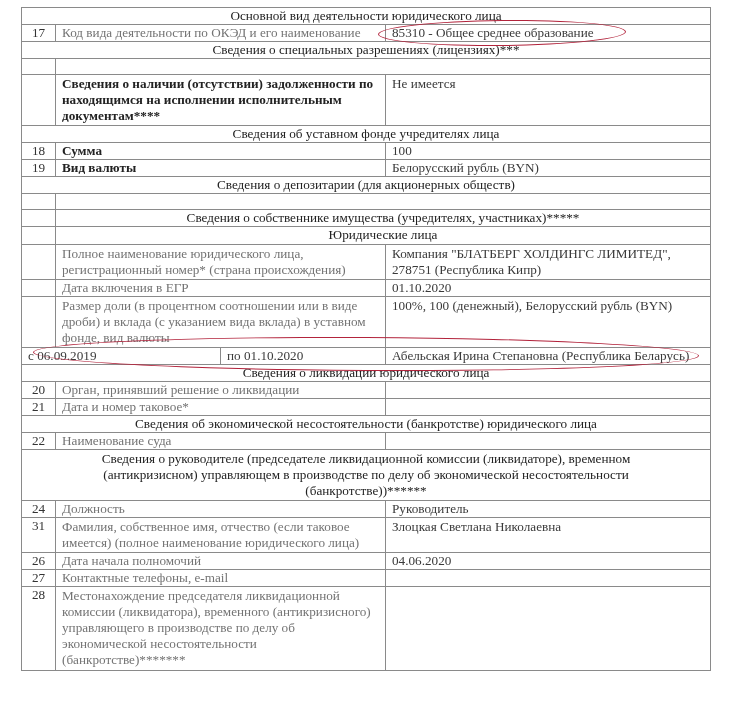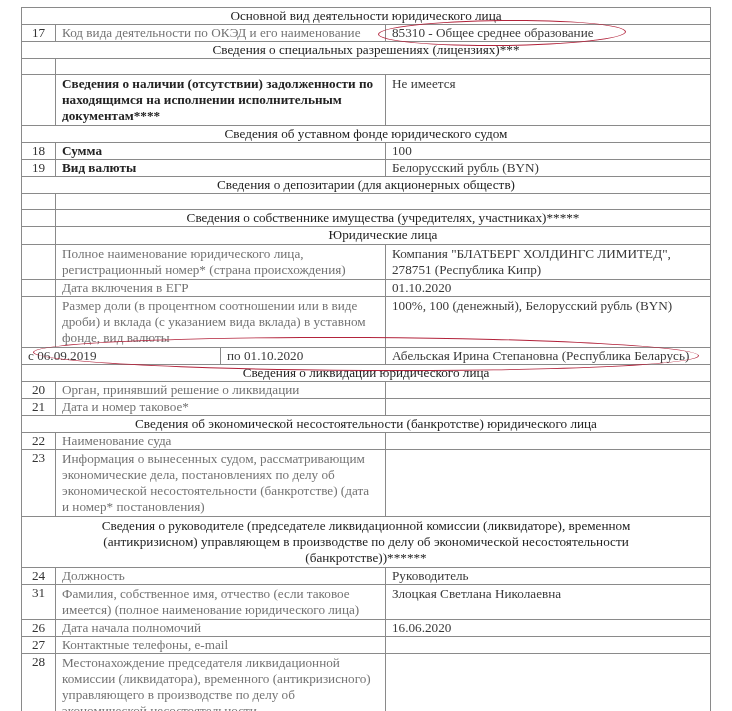--- a/index.html
+++ b/index.html
@@ -41,21 +41,21 @@
     <tr style="height:16px">
       <td class="num"></td>
       <td colspan="3"></td>
     </tr>
     <tr style="height:47px">
       <td class="num"></td>
       <td colspan="2" class="bold multi">Сведения о наличии (отсутствии) задолженности по находящимся на исполнении исполнительным документам****</td>
       <td class="val multi">Не имеется</td>
     </tr>
     <tr style="height:17px">
-      <td colspan="4" class="head">Сведения об уставном фонде юридического судом</td>
+      <td colspan="4" class="head">Сведения об уставном фонде учредителях лица</td>
     </tr>
     <tr style="height:16px">
       <td class="num">18</td>
       <td colspan="2" class="bold">Сумма</td>
       <td class="val">100</td>
     </tr>
     <tr style="height:17px">
       <td class="num">19</td>
       <td colspan="2" class="bold">Вид валюты</td>
       <td class="val">Белорусский рубль (BYN)</td>
@@ -109,42 +109,37 @@
       <td class="val"></td>
     </tr>
     <tr style="height:17px">
       <td colspan="4" class="head">Сведения об экономической несостоятельности (банкротстве) юридического лица</td>
     </tr>
     <tr style="height:16px">
       <td class="num">22</td>
       <td colspan="2" class="lbl">Наименование суда</td>
       <td class="val"></td>
     </tr>
-    <tr style="height:61px">
-      <td class="num">23</td>
-      <td colspan="2" class="lbl multi">Информация о вынесенных судом, рассматривающим экономические дела, постановлениях по делу об экономической несостоятельности (банкротстве) (дата и номер* постановления)</td>
-      <td class="val"></td>
-    </tr>
     <tr style="height:46px">
       <td colspan="4" class="head multi" style="padding:0 40px">Сведения о руководителе (председателе ликвидационной комиссии (ликвидаторе), временном (антикризисном) управляющем в производстве по делу об экономической несостоятельности (банкротстве))******</td>
     </tr>
     <tr style="height:17px">
       <td class="num">24</td>
       <td colspan="2" class="lbl">Должность</td>
       <td class="val">Руководитель</td>
     </tr>
     <tr style="height:33px">
       <td class="num">31</td>
       <td colspan="2" class="lbl multi">Фамилия, собственное имя, отчество (если таковое имеется) (полное наименование юридического лица)</td>
       <td class="val multi">Злоцкая Светлана Николаевна</td>
     </tr>
     <tr style="height:16px">
       <td class="num">26</td>
       <td colspan="2" class="lbl">Дата начала полномочий</td>
-      <td class="val">16.06.2020</td>
+      <td class="val">04.06.2020</td>
     </tr>
     <tr style="height:17px">
       <td class="num">27</td>
       <td colspan="2" class="lbl">Контактные телефоны, e-mail</td>
       <td class="val"></td>
     </tr>
     <tr style="height:84px">
       <td class="num">28</td>
       <td colspan="2" class="lbl multi">Местонахождение председателя ликвидационной комиссии (ликвидатора), временного (антикризисного) управляющего в производстве по делу об экономической несостоятельности (банкротстве)*******</td>
       <td class="val"></td>

